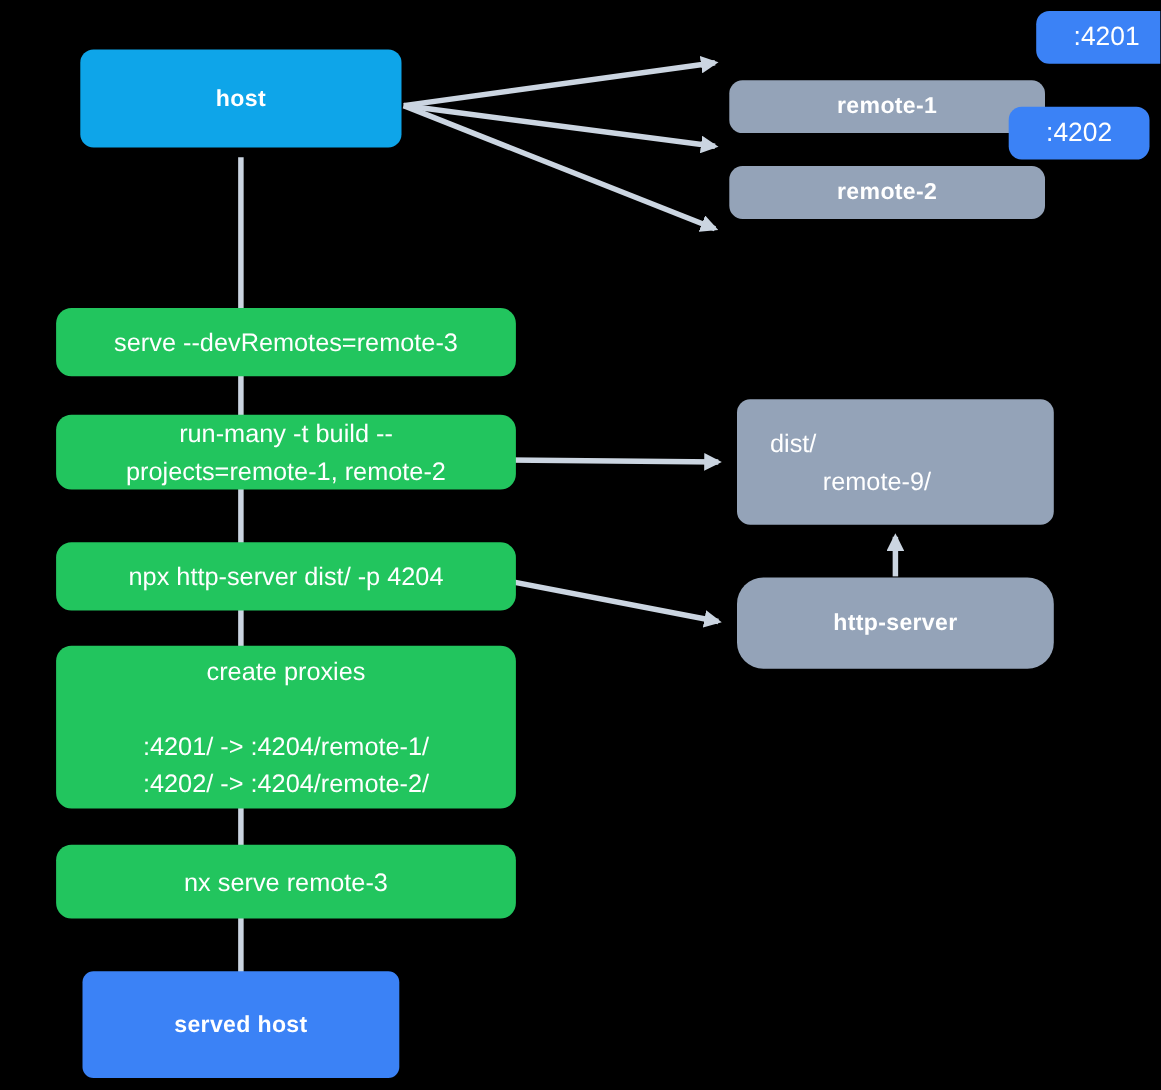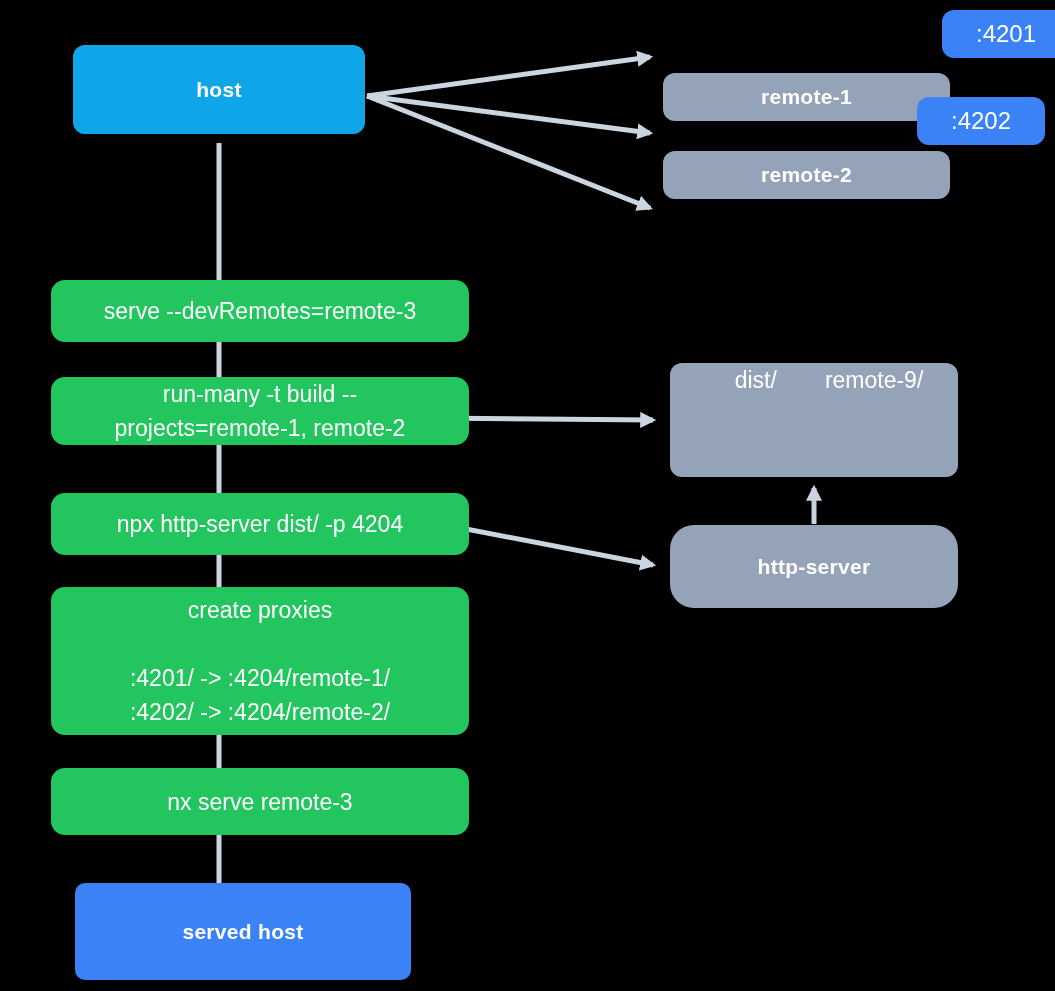--- a/index.html
+++ b/index.html
@@ -28,21 +28,21 @@
     text-align: center;
   }
   .bold-label { font-weight: 700; font-size: 21px; letter-spacing: 0.3px; }
   .cmd-text   { font-weight: 400; font-size: 23px; line-height: 34px; white-space: pre-line; }
 
   .host {
     left: 73px; top: 45px; width: 292px; height: 89px;
     background: #0ea5e9; border-radius: 12px;
   }
   .served-host {
-    left: 75px; top: 883px; width: 336px; height: 97px;
+    left: 75px; top: 883px; width: 288px; height: 97px;
     background: #3b82f6; border-radius: 10px;
   }
   .remote-box {
     left: 663px; width: 287px; height: 48px;
     background: #94a3b8; border-radius: 12px; margin-top: 41px;
   }
   .remote-1 { top: 32px; }
   .remote-2 { top: 110px; text-align: right; }
   .remote-3 { top: 185px; }
   .port-badge {
@@ -59,21 +59,21 @@
     background: #22c55e; border-radius: 14px; margin-left: 41px;
   }
   .cmd-1 { top: 280px; height: 62px; }
   .cmd-2 { top: 377px; height: 68px; }
   .cmd-3 { top: 493px; height: 62px; }
   .cmd-4 { top: 587px; height: 148px; }
   .cmd-5 { top: 768px; height: 67px; }
   .dist-box {
     left: 670px; top: 363px; width: 288px; height: 114px;
     background: #94a3b8; border-radius: 12px;
-    flex-direction: row;
+    flex-direction: column;
     align-items: flex-start;
     justify-content: center;
     text-align: left;
     padding-left: 30px;
   }
   .dist-line { font-size: 23px; line-height: 34px; font-weight: 400; }
   .dist-indent { padding-left: 48px; }
   .http-server-box {
     left: 670px; top: 525px; width: 288px; height: 83px;
     background: #94a3b8; border-radius: 24px;

